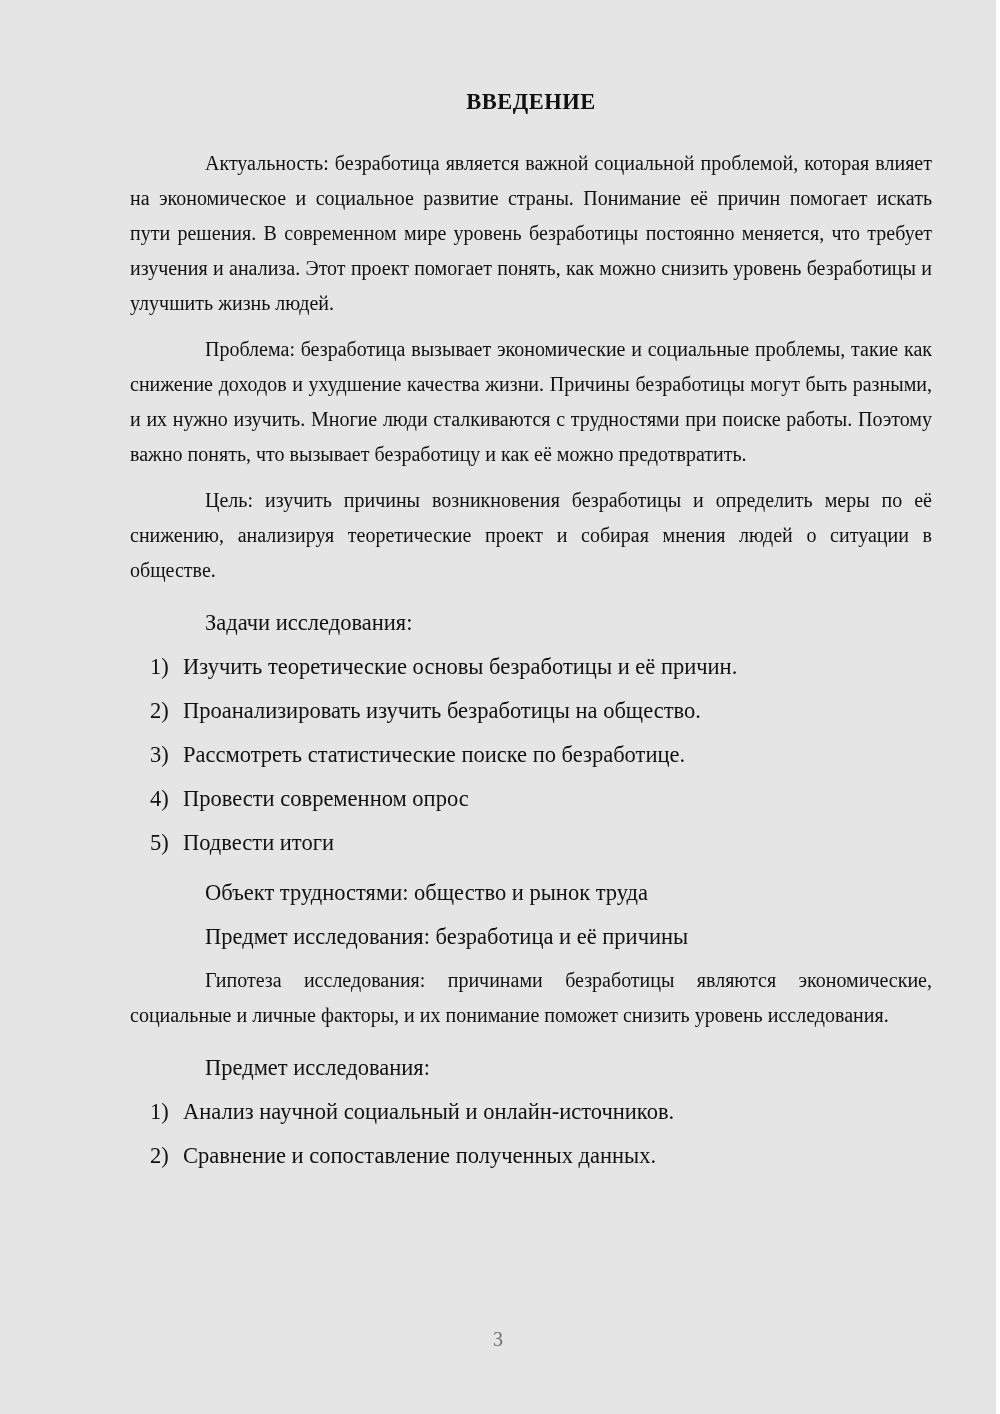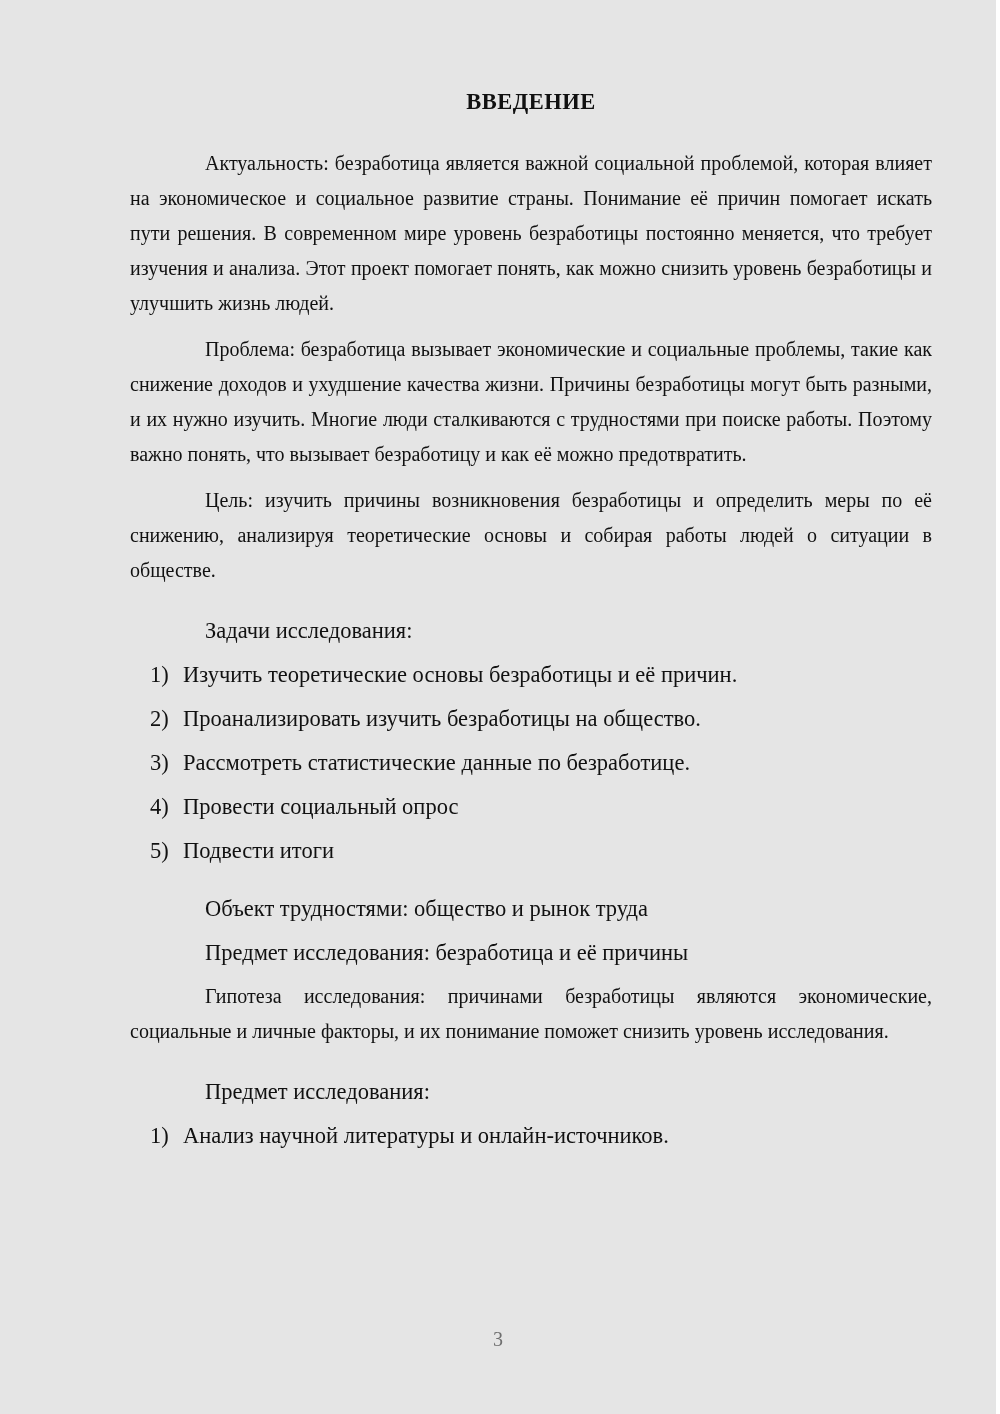--- a/index.html
+++ b/index.html
@@ -42,21 +42,21 @@
     hyphens: none;
   }
   .para:last-of-type {
     margin-bottom: 0;
   }
   .lead-line {
     font-size: 22.5px;
     line-height: 35px;
     text-align: left;
     text-indent: 75px;
-    margin: 8px 0 9px 0;
+    margin: 0 0 9px 0;
   }
   .num-list {
     list-style: none;
     margin: 8px;
     padding: 0;
   }
   .num-item {
     font-size: 22.5px;
     line-height: 35px;
     margin: 0 0 9px 0;
@@ -88,59 +88,62 @@
 <div class="page">
 
   <div class="content">
 
     <h1 class="doc-title">ВВЕДЕНИЕ</h1>
 
     <p class="para">Актуальность: безработица является важной социальной проблемой, которая влияет на экономическое и социальное развитие страны. Понимание её причин помогает искать пути решения. В современном мире уровень безработицы постоянно меняется, что требует изучения и анализа. Этот проект помогает понять, как можно снизить уровень безработицы и улучшить жизнь людей.</p>
 
     <p class="para">Проблема: безработица вызывает экономические и социальные проблемы, такие как снижение доходов и ухудшение качества жизни. Причины безработицы могут быть разными, и их нужно изучить. Многие люди сталкиваются с трудностями при поиске работы. Поэтому важно понять, что вызывает безработицу и как её можно предотвратить.</p>
 
-    <p class="para">Цель: изучить причины возникновения безработицы и определить меры по её снижению, анализируя теоретические основы и собирая работы людей о ситуации в обществе.</p>
+    <p class="para">Цель: изучить причины возникновения безработицы и определить меры по её снижению, анализируя теоретические проект и собирая мнения людей о ситуации в обществе.</p>
 
     <div class="gap-sm"></div>
 
     <p class="lead-line">Задачи исследования:</p>
 
     <ol class="num-list">
       <li class="num-item">
         <span class="marker">1)</span><span>Изучить теоретические основы безработицы и её причин.</span>
       </li>
       <li class="num-item">
         <span class="marker">2)</span><span>Проанализировать изучить безработицы на общество.</span>
       </li>
       <li class="num-item">
-        <span class="marker">3)</span><span>Рассмотреть статистические данные по безработице.</span>
+        <span class="marker">3)</span><span>Рассмотреть статистические поиске по безработице.</span>
       </li>
       <li class="num-item">
-        <span class="marker">4)</span><span>Провести социальный опрос</span>
+        <span class="marker">4)</span><span>Провести современном опрос</span>
       </li>
       <li class="num-item">
         <span class="marker">5)</span><span>Подвести итоги</span>
       </li>
     </ol>
 
     <div class="gap-sm"></div>
 
     <p class="lead-line">Объект трудностями: общество и рынок труда</p>
 
     <p class="lead-line">Предмет исследования: безработица и её причины</p>
 
     <p class="para">Гипотеза исследования: причинами безработицы являются экономические, социальные и личные факторы, и их понимание поможет снизить уровень исследования.</p>
 
     <div class="gap-sm"></div>
 
     <p class="lead-line">Предмет исследования:</p>
 
     <ol class="num-list">
       <li class="num-item">
-        <span class="marker">1)</span><span>Анализ научной литературы и онлайн-источников.</span>
+        <span class="marker">1)</span><span>Анализ научной социальный и онлайн-источников.</span>
+      </li>
+      <li class="num-item">
+        <span class="marker">2)</span><span>Сравнение и сопоставление полученных данных.</span>
       </li>
     </ol>
 
   </div>
 
   <div class="page-number">3</div>
 
 </div>
 
 </body></html>

